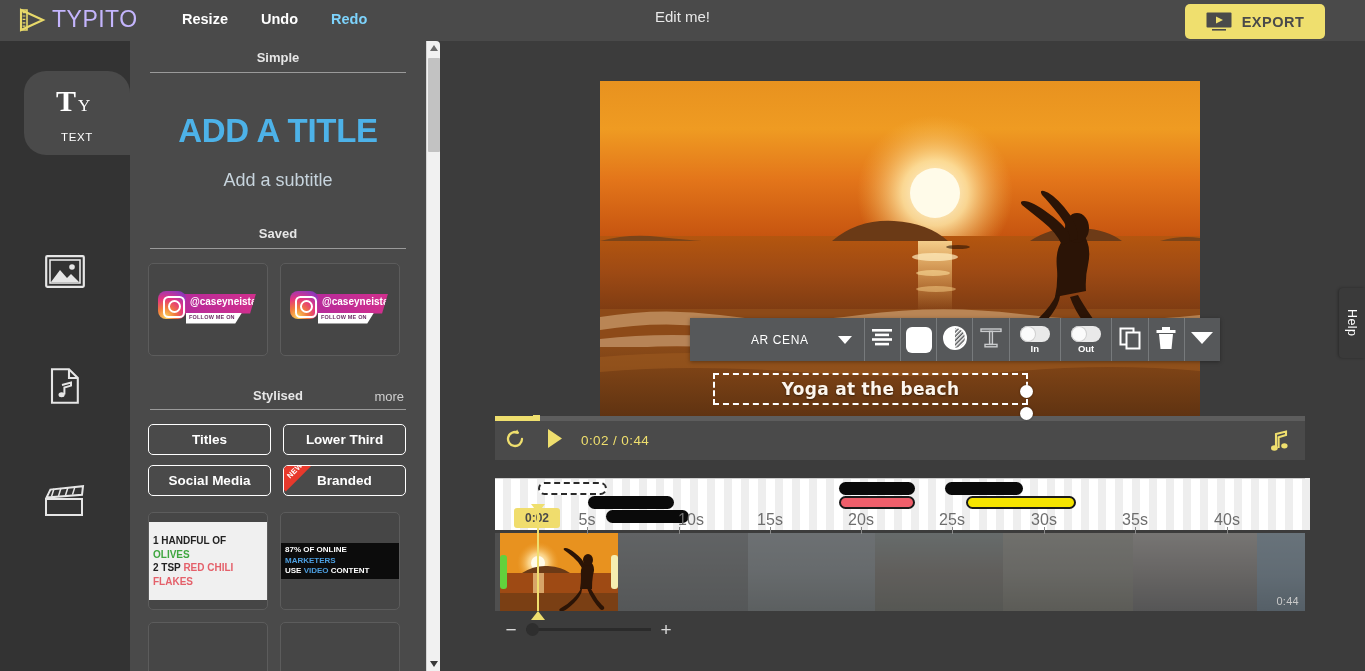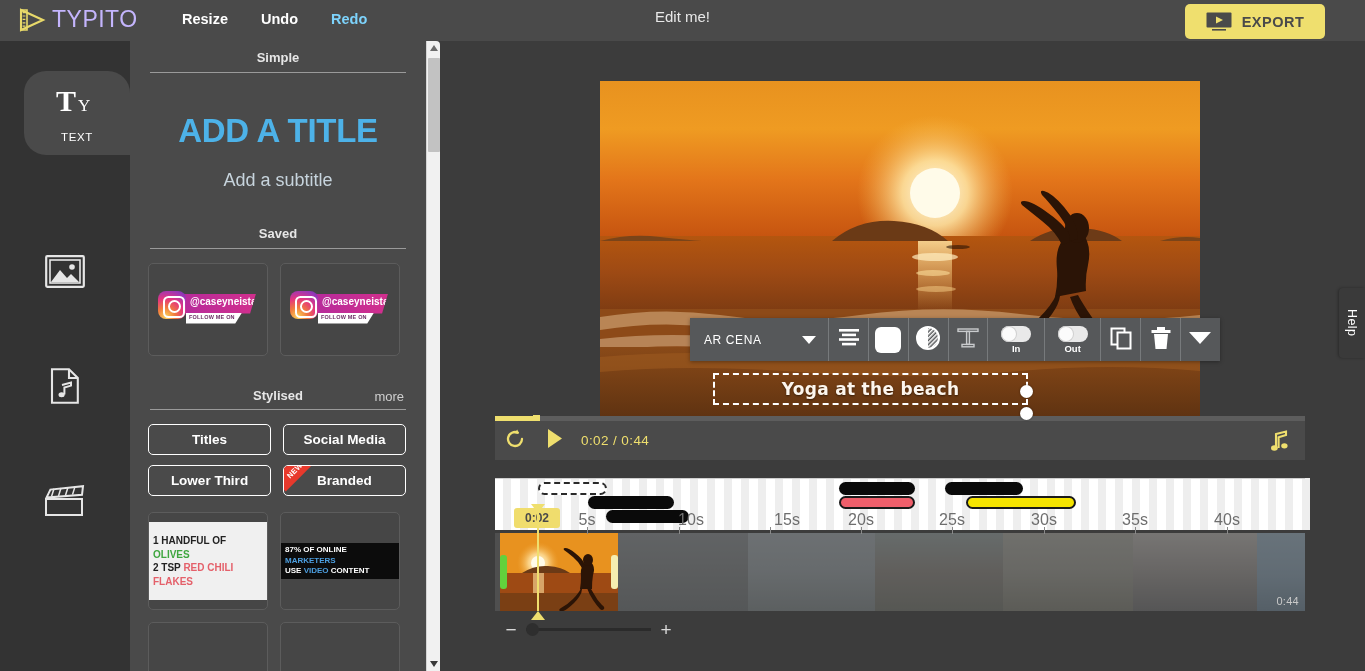--- a/index.html
+++ b/index.html
@@ -494,24 +494,24 @@
         <span class="sh">Stylised</span>
         <span class="more">more</span>
       </div>
       <div class="sec-rule" style="margin-top:6px;"></div>
 
       <div class="cat-grid">
         <div class="cat-btn">
           <span>Titles</span>
         </div>
         <div class="cat-btn">
-          <span>Social Media</span>
+          <span>Lower Third</span>
         </div>
         <div class="cat-btn">
-          <span>Lower Third</span>
+          <span>Social Media</span>
         </div>
         <div class="cat-btn">
           <span class="new-flag">
             <span>NEW</span>
           </span>
           <span>Branded</span>
         </div>
       </div>
 
       <div class="tmpl-grid">
@@ -608,21 +608,21 @@
             <path d="M478 158 q0 -16 -14 -32 q-12 -14 -20 -16 q-5 -1 -2 4 q6 6 17 20 q11 14 11 26 Z"></path>
             <path d="M456 214 q-4 10 -18 24 q-14 14 -28 22 q-7 4 -2 7 q6 2 16 -6 q18 -14 28 -28 q7 -10 8 -18 Z"></path>
             <path d="M470 216 q4 12 14 26 q9 13 16 20 q4 4 8 0 q2 -4 -3 -9 q-10 -11 -18 -24 q-7 -11 -9 -15 Z"></path>
             <path d="M406 258 q-10 2 -14 6 q-3 4 4 4 q10 0 16 -4 Z"></path>
             <path d="M498 258 q10 2 14 6 q3 4 -4 4 q-10 0 -16 -4 Z"></path>
           </g>
         </svg>
       </span>
     </div>
 
-    <div class="text-toolbar" style="left:250px; top:277px;">
+    <div class="text-toolbar" style="left:250px; top:277px;padding-left:47px;">
       <div class="tb-font">
         <span>AR CENA</span>
         <span class="tb-caret"></span>
       </div>
       <div class="tb-div"></div>
       <div class="tb-btn">
         <span>
           <svg width="24" height="20" viewBox="0 0 24 20">
             <rect x="2" y="1" width="20" height="2.6" fill="#fff"></rect>
             <rect x="5" y="5.6" width="14" height="2.6" fill="#fff"></rect>
@@ -800,21 +800,21 @@
         <div class="tl-clip yellow" style="left: 471px; width: 110px; top: 18px;"></div>
       </div>
   </div>
 
   <div class="tl-ruler" id="tl-ruler">
       <div class="tick-label" style="left: 42px;">0:02</div>
       <div class="tick-label" style="left: 92px;">5s</div>
       <div class="tick-mark" style="left: 92px;"></div>
       <div class="tick-label" style="left: 196px;">10s</div>
       <div class="tick-mark" style="left: 184px;"></div>
-      <div class="tick-label" style="left: 292px;">15s</div>
+      <div class="tick-label" style="left: 275px;">15s</div>
       <div class="tick-mark" style="left: 275px;"></div>
       <div class="tick-label" style="left: 366px;">20s</div>
       <div class="tick-mark" style="left: 366px;"></div>
       <div class="tick-label" style="left: 457px;">25s</div>
       <div class="tick-mark" style="left: 457px;"></div>
       <div class="tick-label" style="left: 549px;">30s</div>
       <div class="tick-mark" style="left: 549px;"></div>
       <div class="tick-label" style="left: 640px;">35s</div>
       <div class="tick-mark" style="left: 640px;"></div>
       <div class="tick-label" style="left: 732px;">40s</div>

